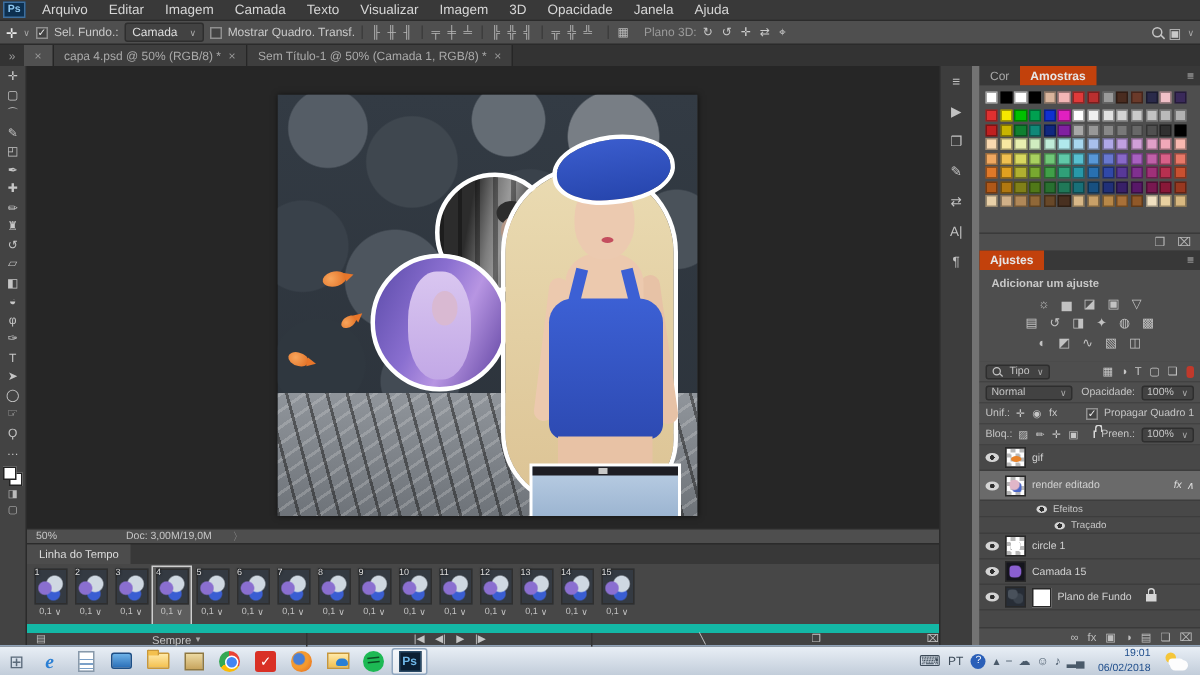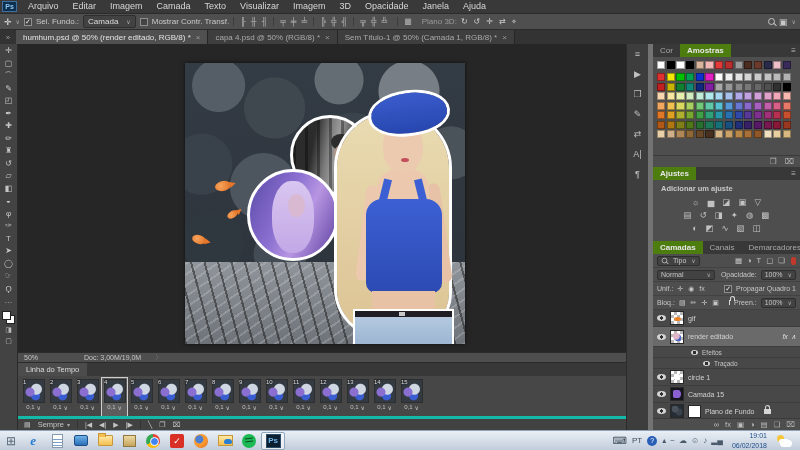--- a/index.html
+++ b/index.html
@@ -104,33 +104,33 @@
   .tl-frames { height:41px; background:#474747; display:flex; gap:2px; padding:2px 0 0 3px; overflow:hidden; }
   .frame { width:25px; display:flex; flex-direction:column; align-items:center; position:relative; padding-top:1px; }
   .frame.selected { background:#5d5d5d; outline:1px solid #cfcfcf; }
   .frame-num { position:absolute; left:2px; top:1px; font-size:6px; color:#ddd; z-index:2; text-shadow:0 0 2px #000; }
   .frame-thumb { width:22px; height:24px; border:1px solid #2e2e2e; background:
     radial-gradient(circle at 30% 55%, #8a6fd0 0 4px, transparent 5px),
     radial-gradient(circle at 62% 42%, #cfd8e2 0 5px, transparent 6px),
     radial-gradient(circle at 58% 72%, #3a5ed2 0 4px, transparent 5px),
     #343a42; }
   .frame-delay { font-size:6px; color:#c2c2c2; display:flex; gap:2px; align-items:center; margin-top:1px; }
-  .tl-controls { height:14px; background:#424242; border-top:3px solid #14b8a6; display:flex; align-items:center; gap:7px; padding-left:6px; font-size:7.5px; color:#c4c4c4; }
+  .tl-controls { height:14px; background:#424242; border-top:6px solid #14b8a6; display:flex; align-items:center; gap:7px; padding-left:6px; font-size:7.5px; color:#c4c4c4;justify-content:space-between; }
   .tl-loop { display:flex; gap:3px; align-items:center; }
   .tl-sep { width:1px; height:9px; background:#333; }
   .tl-btn { font-size:7px; }
 
   
   .panel-strip { width:22px; background:#3d3d3d; border-left:1px solid #2b2b2b; display:flex; flex-direction:column; align-items:center; padding-top:5px; gap:10px; font-size:9px; color:#c2c2c2; flex:0 0 22px; }
 
   
   .panels { width:152px; background:#434343; border-left:5px solid #737373; display:flex; flex-direction:column; font-size:8px; color:#cfcfcf; flex:0 0 152px; }
   .panel-tabs { height:13px; background:#383838; display:flex; align-items:stretch; }
   .panel-tab { padding:0 7px; display:flex; align-items:center; color:#a8a8a8; }
-  .panel-tab.active { background:#4d7c0f; color:#e6e6e6; font-weight:bold;text-align:center; }
+  .panel-tab.active { background:#c2410c; color:#e6e6e6; font-weight:bold;text-align:center; }
   .panel-menu { margin-left:auto; padding:0 4px; display:flex; align-items:center; color:#b5b5b5; }
   .color-panel { height:123px; display:flex; flex-direction:column; }
   .swatch-body { flex:1; background:#4e4e4e; padding:4px 4px 0 4px; }
   .swatch-row { display:flex; gap:1.5px; margin-bottom:1.5px; }
   .swatch-row.recent { margin-bottom:4px; }
   .swatch { width:8.2px; height:8px; border:1px solid rgba(0,0,0,.35); }
   .swatch-footer { height:12px; background:#4e4e4e; border-top:1px solid #3a3a3a; display:flex; justify-content:flex-end; gap:8px; align-items:center; padding-right:6px; color:#b8b8b8; font-size:8px; }
   .ajustes-panel { height:74px; display:flex; flex-direction:column; }
   .ajustes-body { flex:1; background:#4e4e4e; padding:2px 6px; }
   .ajustes-sub { font-size:7.5px; color:#c9c9c9; margin:2px 0 3px 2px; font-weight:bold; }
@@ -215,21 +215,21 @@
 <div class="optionsbar">
   <span class="ob-tool">✛</span>
   <span class="caret">∨</span>
   <span class="cb">✓</span>
   <span>Sel. Fundo.:</span>
   <span class="select">
     <span>Camada</span>
     <span class="caret">∨</span>
   </span>
   <span class="cb"></span>
-  <span>Mostrar Contr. Transf.</span>
+  <span>Mostrar Quadro. Transf.</span>
   <div style="display:flex">
       <span class="ob-group">
         <span>╟</span>
         <span>╫</span>
         <span>╢</span>
       </span>
       <span class="ob-group">
         <span>╤</span>
         <span>╪</span>
         <span>╧</span>
@@ -257,21 +257,20 @@
   <span class="ob-spacer"></span>
   <span class="mag"></span>
   <span style="font-size:9px">▣</span>
   <span class="caret">∨</span>
 </div>
 
 <div class="tabbar">
   <span class="collapse-btn">»</span>
   <div style="display:flex">
       <div class="tab active">
-        <span>humhum.psd @ 50% (render editado, RGB/8) *</span>
         <span class="tab-close">×</span>
       </div>
       <div class="tab">
         <span>capa 4.psd @ 50% (RGB/8) *</span>
         <span class="tab-close">×</span>
       </div>
       <div class="tab">
         <span>Sem Título-1 @ 50% (Camada 1, RGB/8) *</span>
         <span class="tab-close">×</span>
       </div>
@@ -682,28 +681,20 @@
               <span>◩</span>
               <span>∿</span>
               <span>▧</span>
               <span>◫</span>
             </div>
           </div>
       </div>
     </div>
 
     <div class="layers-panel">
-      <div class="panel-tabs">
-        <div style="display:flex">
-            <span class="panel-tab active">Camadas</span>
-            <span class="panel-tab">Canais</span>
-            <span class="panel-tab">Demarcadores</span>
-          </div>
-
-      </div>
       <div class="lp-row">
         <span class="mini-select">
           <span class="mag" style="transform:scale(.8)"></span>
           <span>Tipo</span>
           <span class="caret">∨</span>
         </span>
         <span class="lp-filter-icons">
             <span>▦</span>
             <span>◑</span>
             <span>T</span>

